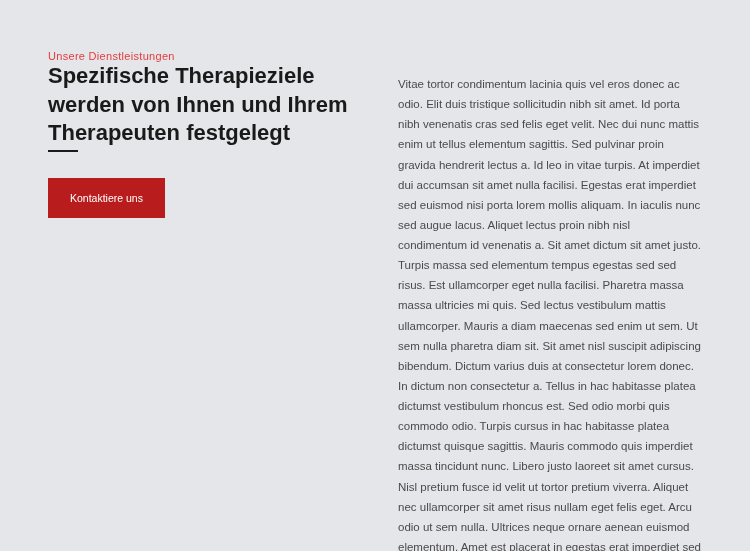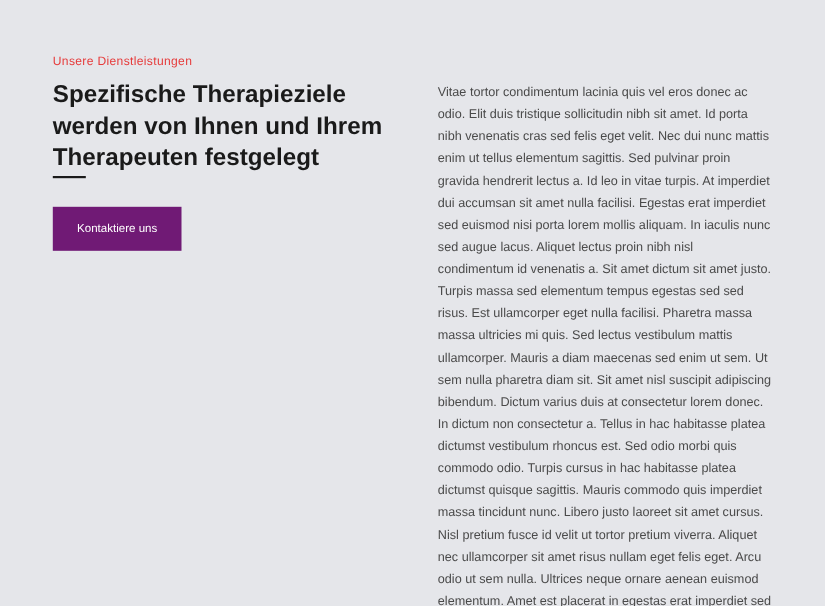--- a/index.html
+++ b/index.html
@@ -15,38 +15,37 @@
   gap: 30px;
   margin-bottom: 28px;
 }
 .left-col {
   flex: 0 0 320px;
 }
 .eyebrow {
   color: #e63b3b;
   font-size: 11px;
   letter-spacing: 0.3px;
-  margin-bottom: 10px;
 }
 .heading {
   color: #1a1a1a;
   font-size: 22px;
   font-weight: 700;
   line-height: 1.3;
   margin-bottom: 2px;
 }
 .divider {
   width: 30px;
   height: 2px;
   background: #1a1a1a;
   margin-bottom: 26px;
 }
 .cta-button {
   display: inline-block;
-  background: #701a75;
+  background: #b91c1c;
   color: #fff;
   font-size: 10.5px;
   padding: 14px 22px;
   border: none;
   cursor: pointer;
   font-family: inherit;
 }
 .right-col {
   flex: 1;
   padding-top: 24px;

